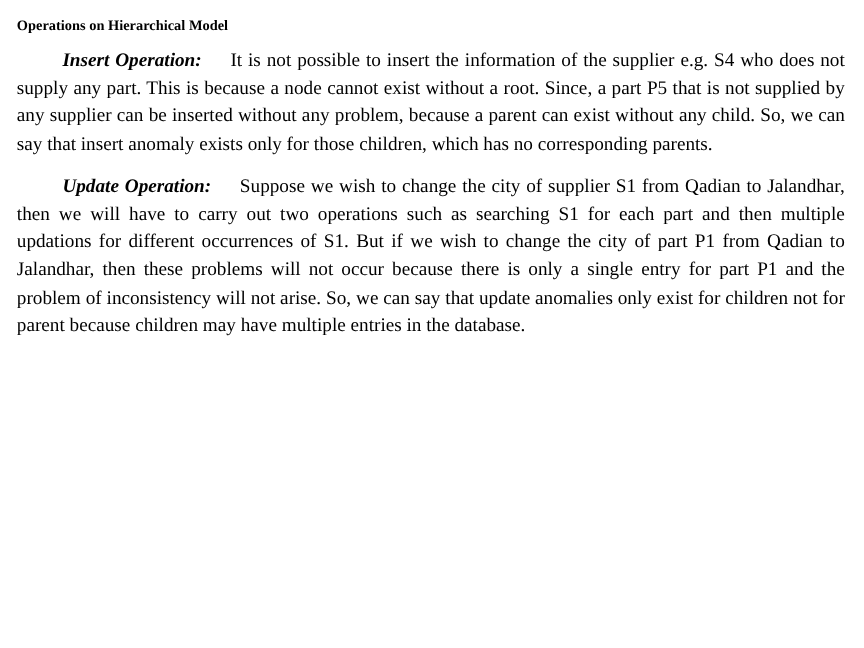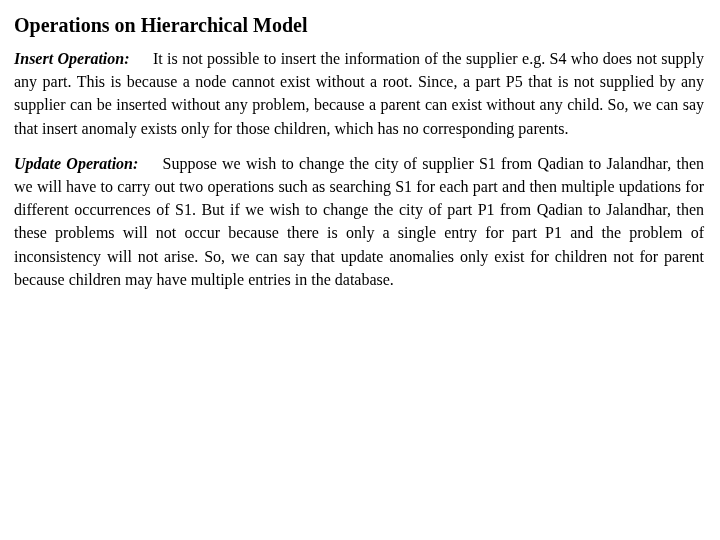--- a/index.html
+++ b/index.html
@@ -13,33 +13,34 @@
       min-height: 540px;
       background: #ffffff;
       font-family: "Times New Roman", Times, serif;
       font-size: 16px;
       color: #000000;
       padding: 14px 16px 14px 14px;
     }
 
     .page-title {
       font-weight: bold;
-      font-size: 20px;
+      font-size: 12px;
       margin-bottom: 10px;
     }
 
     .section {
       margin-bottom: 12px;
       text-align: justify;
       line-height: 1.45;
     }
 
     .section-label {
       font-weight: bold;
       font-style: italic;
+      margin-left: 38px;
     }
 
     .section-text {
       display: inline;
       margin-left: 19px;
     }
   </style>
 </head>
 <body>
 

